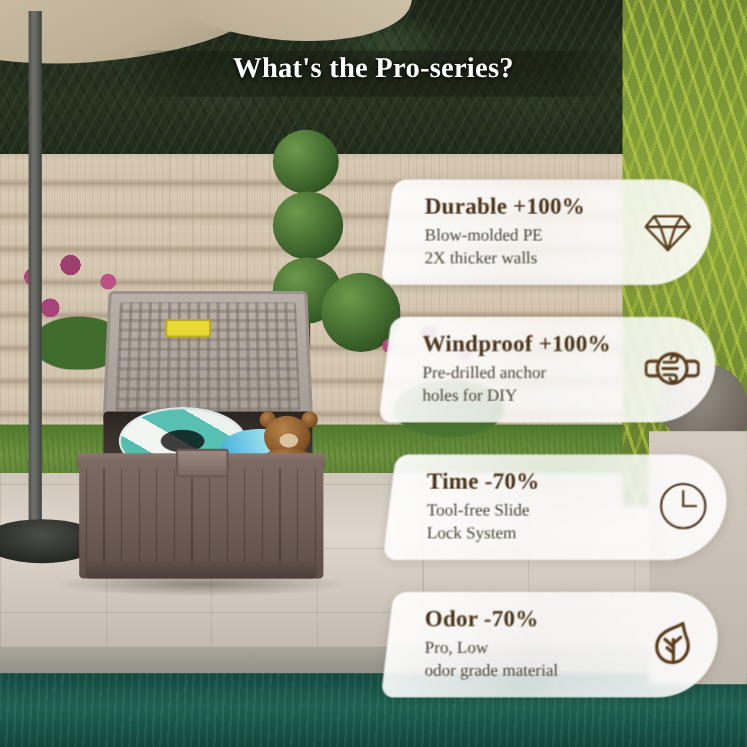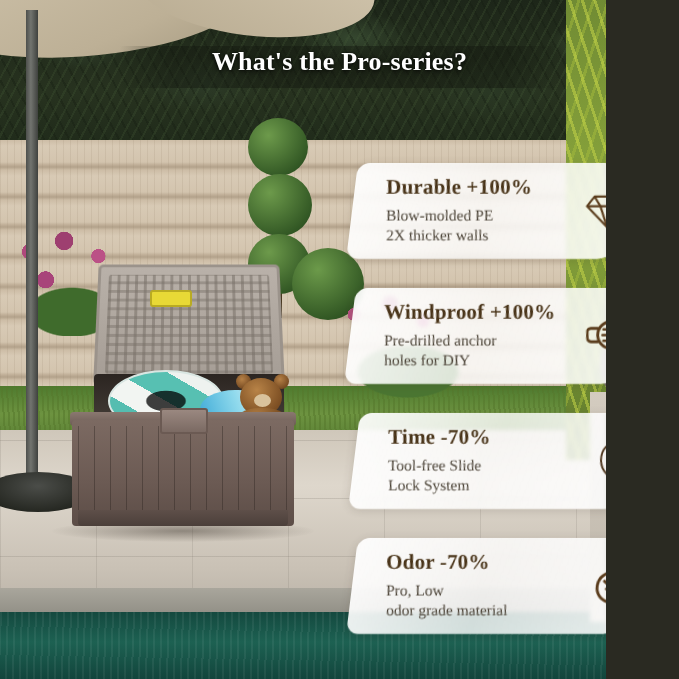--- a/index.html
+++ b/index.html
@@ -1,19 +1,19 @@
 <!DOCTYPE html>
 <html><head>
 <meta charset="utf-8">
 <style>
   * { margin:0; padding:0; box-sizing:border-box; }
   html,body { width:679px; height:679px; overflow:hidden; background:#2a2a22; }
   body { font-family:"Liberation Serif", serif; }
 
-  #stage { position:relative; width:606px; height:679px; overflow:hidden; }
+  #stage { position:relative; width:679px; height:679px; overflow:hidden; }
 
   
   .scene { position:absolute; inset:0; }
 
   
   .foliage-dark {
     position:absolute; left:0; top:0; width:679px; height:152px;
     background:
       radial-gradient(ellipse 70px 34px at 12% 30%, #31402c 0%, rgba(49,64,44,0) 70%),
       radial-gradient(ellipse 90px 40px at 30% 55%, #2c3a27 0%, rgba(44,58,39,0) 72%),

